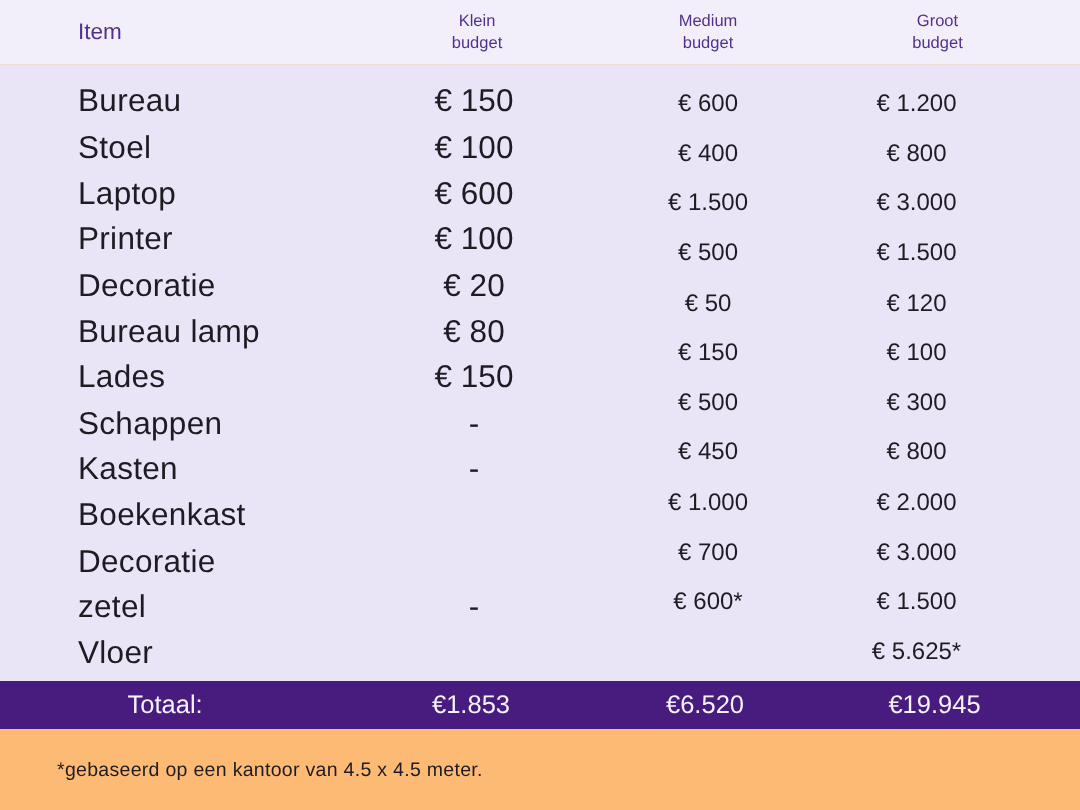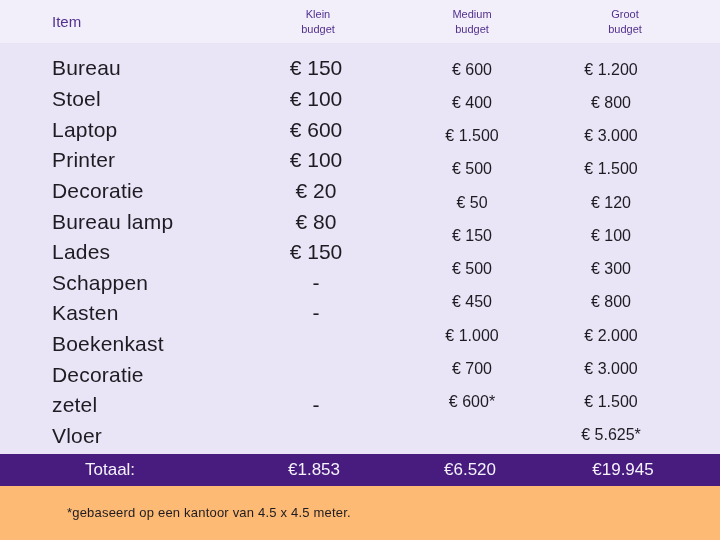--- a/index.html
+++ b/index.html
@@ -60,21 +60,21 @@
   .t-val {
     position: absolute; top: 0; height: 32px; width: 160px;
     display: flex; align-items: center; justify-content: center;
   }
   .t-val.klein  { left: 234px; }
   .t-val.medium { left: 390px; }
   .t-val.groot  { left: 543px; }
   
   .footnote {
     position: absolute; left: 38px; top: 505px;
-    font-size: 13px; color: var(--bodyText, #1e1c22); letter-spacing: 0.2px; margin-left: 29px;
+    font-size: 13px; color: var(--bodyText, #1e1c22); letter-spacing: 0.2px;
   }
 </style>
 </head>
 <body>
 
 <div class="stage">
 
   <div class="header-band">
     <div class="h-item">Item</div>
     <div class="h-col klein">Klein

